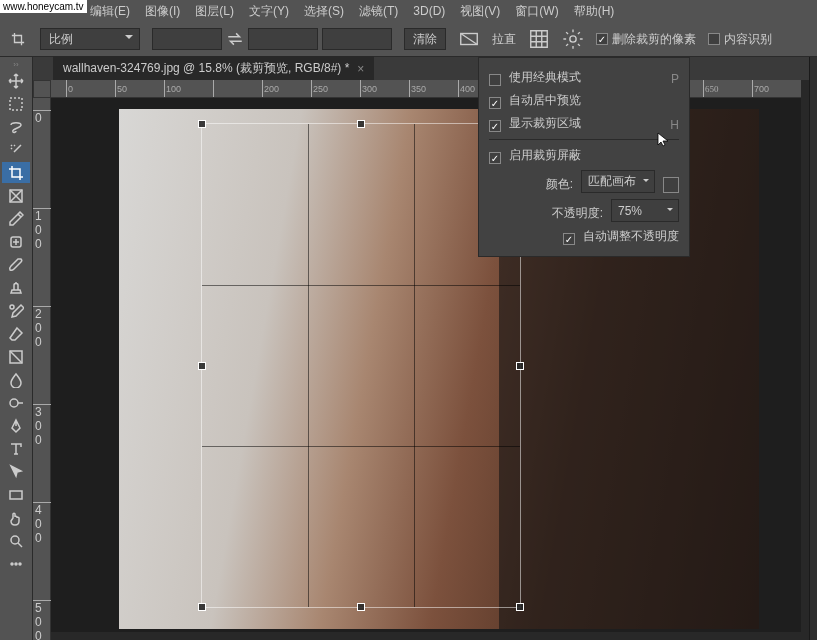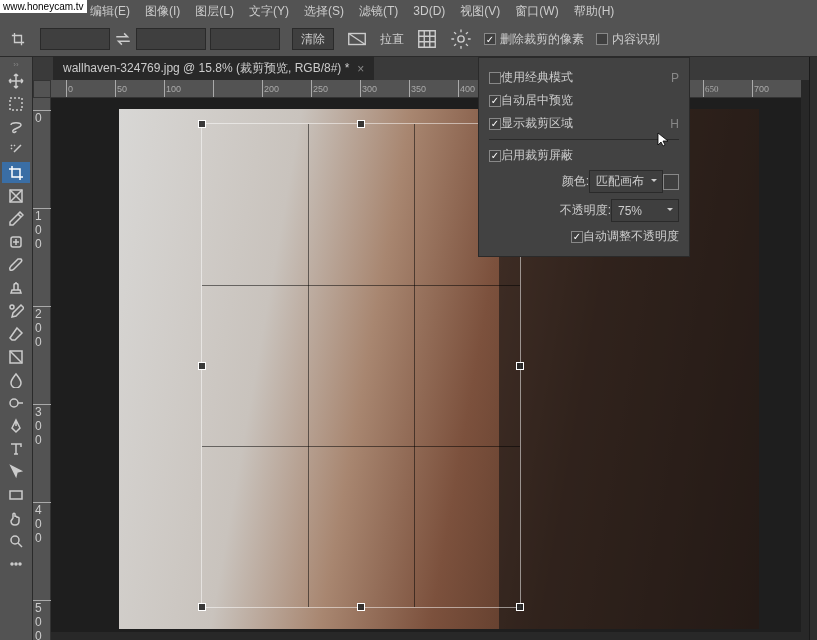--- a/index.html
+++ b/index.html
@@ -43,21 +43,21 @@
 .stage{position:absolute;top:41px;left:18px;right:8px;bottom:8px;background:#1e1e1e;overflow:hidden}
 .photo{position:absolute;left:68px;top:11px;width:640px;height:520px;background:linear-gradient(100deg,#d8d7d5 0%,#c9c3bd 25%,#a88670 40%,#7c513d 55%,#5b3929 70%,#3d241a 100%)}
 .shield{position:absolute;top:0;right:0;width:260px;height:100%;background:rgba(20,20,20,0.6)}
 .crop{position:absolute;left:150px;top:25px;width:320px;height:485px;border:1px solid rgba(255,255,255,0.5)}
 .grid-v1{position:absolute;top:0;bottom:0;left:33.3%;width:1px;background:rgba(0,0,0,0.5)}
 .grid-v2{position:absolute;top:0;bottom:0;left:66.6%;width:1px;background:rgba(0,0,0,0.5)}
 .grid-h1{position:absolute;left:0;right:0;top:33.3%;height:1px;background:rgba(0,0,0,0.5)}
 .grid-h2{position:absolute;left:0;right:0;top:66.6%;height:1px;background:rgba(0,0,0,0.5)}
 .handle{position:absolute;width:8px;height:8px;background:rgba(40,40,40,0.9);border:1px solid #fff}
 .popup{position:absolute;top:57px;left:478px;width:212px;background:#424242;border:1px solid #2a2a2a;z-index:100;padding:8px 10px}
-.popup-row{display:flex;align-items:center;padding:3px 0}
+.popup-row{display:flex;align-items:flex-end;gap:8px;padding:3px 0}
 .popup-row.right{justify-content:flex-end}
 .shortcut{margin-left:auto;color:#888}
 .sep{height:1px;background:#2a2a2a;margin:4px 0}
 .sel{background:#3f3f3f;border:1px solid #2a2a2a;padding:2px 18px 2px 6px;height:23px;position:relative;display:flex;align-items:center;min-width:68px}
 .sel:after{content:"";position:absolute;right:5px;top:50%;transform:translateY(-50%);border:3px solid transparent;border-top-color:#ccc}
 .swatch{width:16px;height:16px;border:1px solid #888;background:#3f3f3f}
 .cursor{position:absolute;top:131px;left:656px;z-index:200}
 .cursor svg{width:16px;height:16px}
 .right-strip{width:8px;background:#2f2f2f;border-left:1px solid #1a1a1a}
 </style>
@@ -78,20 +78,23 @@
   <span>窗口(W)</span>
   <span>帮助(H)</span>
 </div>
 
 <div class="optbar">
   <div class="crop-ico">
     <svg viewBox="0 0 16 16">
         <path d="M4 1v11h11M1 4h11v11" stroke="#ccc" fill="none" stroke-width="1.5"></path>
       </svg>
   </div>
+  <div class="dropdown">
+      <span>比例</span>
+    </div>
   <div class="dims">
     <input style="">
     <div class="swap">
       <svg viewBox="0 0 16 16">
           <path d="M2 6h10l-3-3M14 10H4l3 3" stroke="#ccc" fill="none" stroke-width="1.3"></path>
         </svg>
     </div>
     <input style="">
     <input style="">
   </div>

